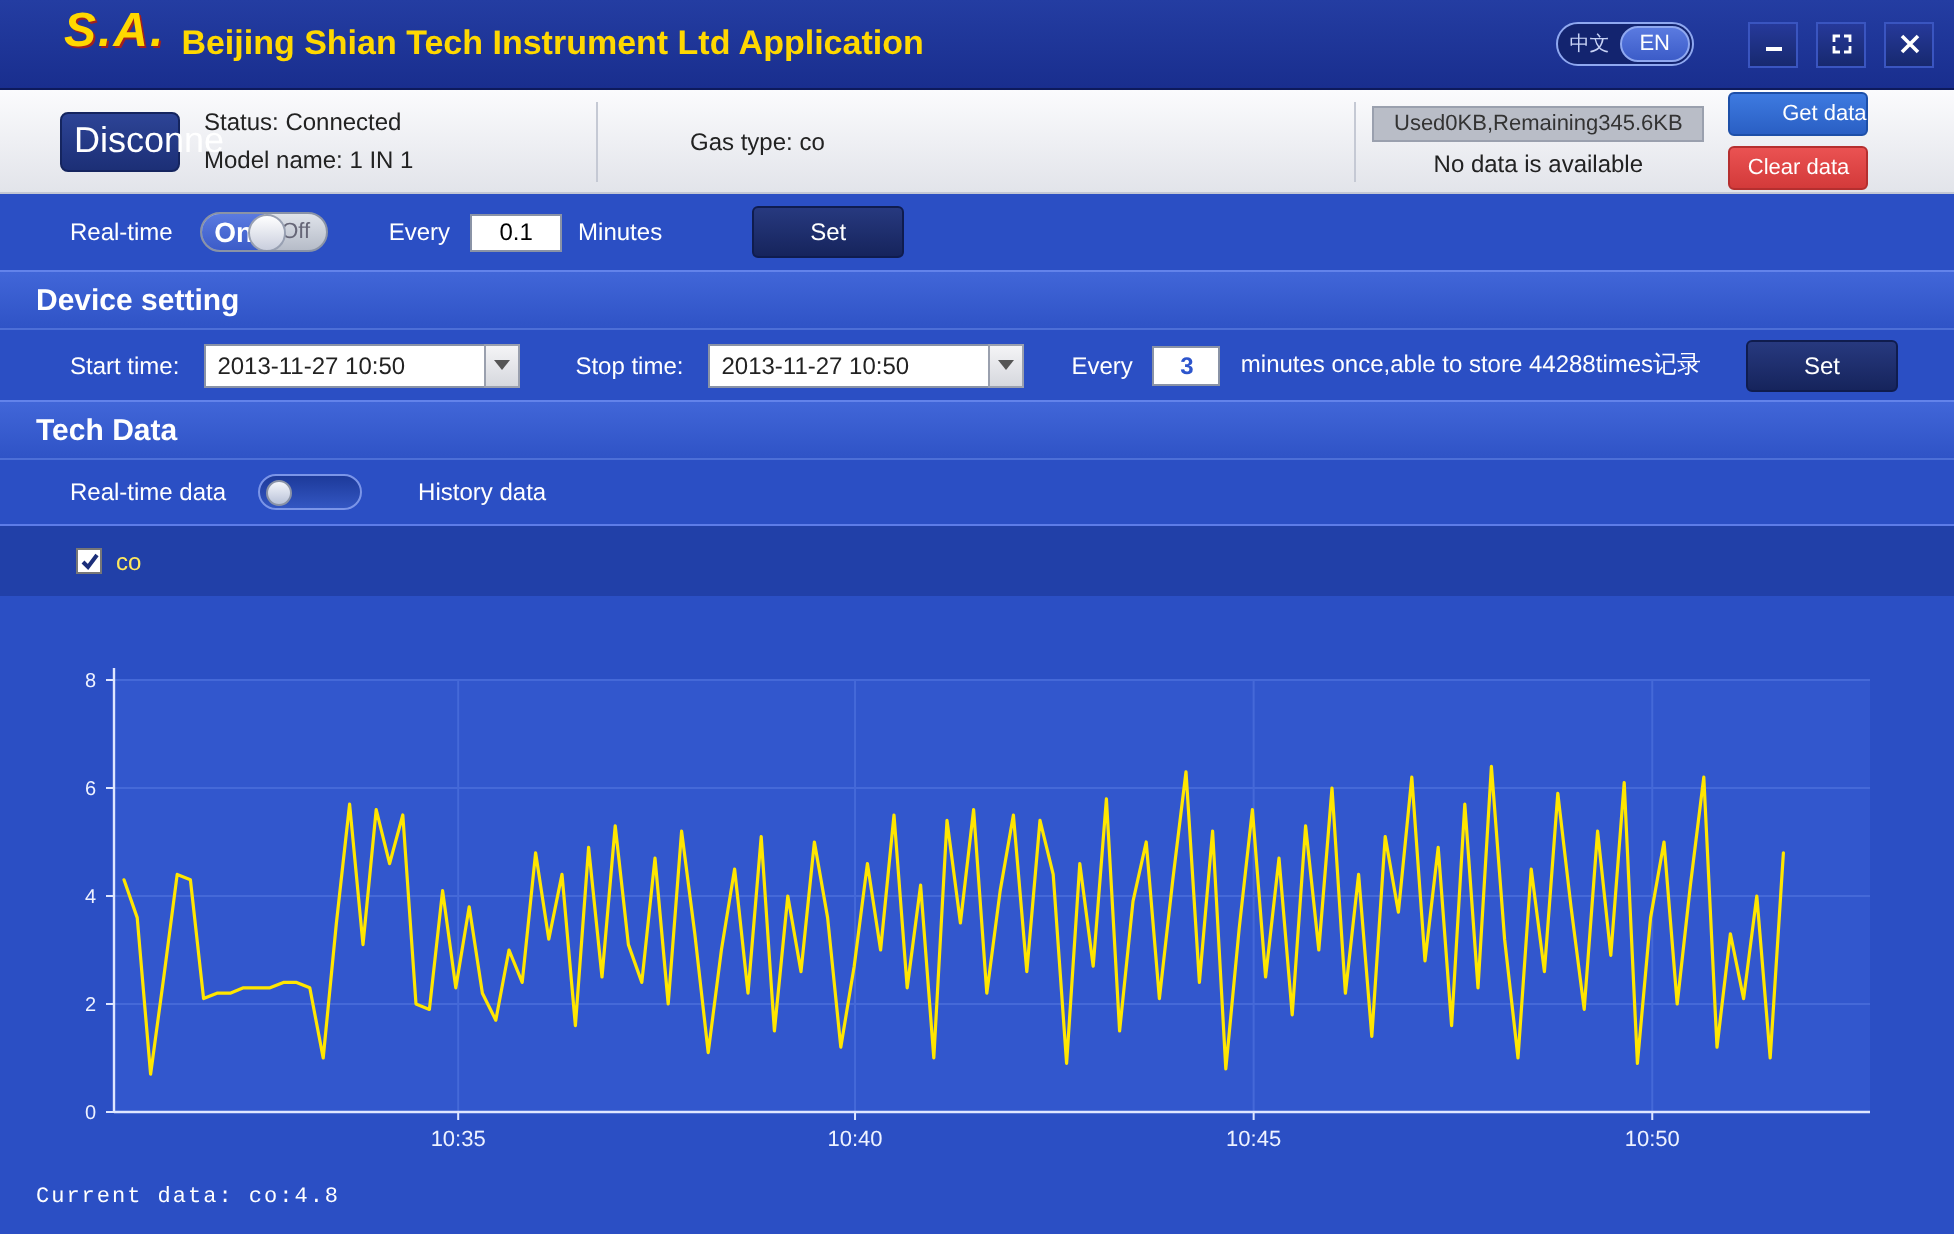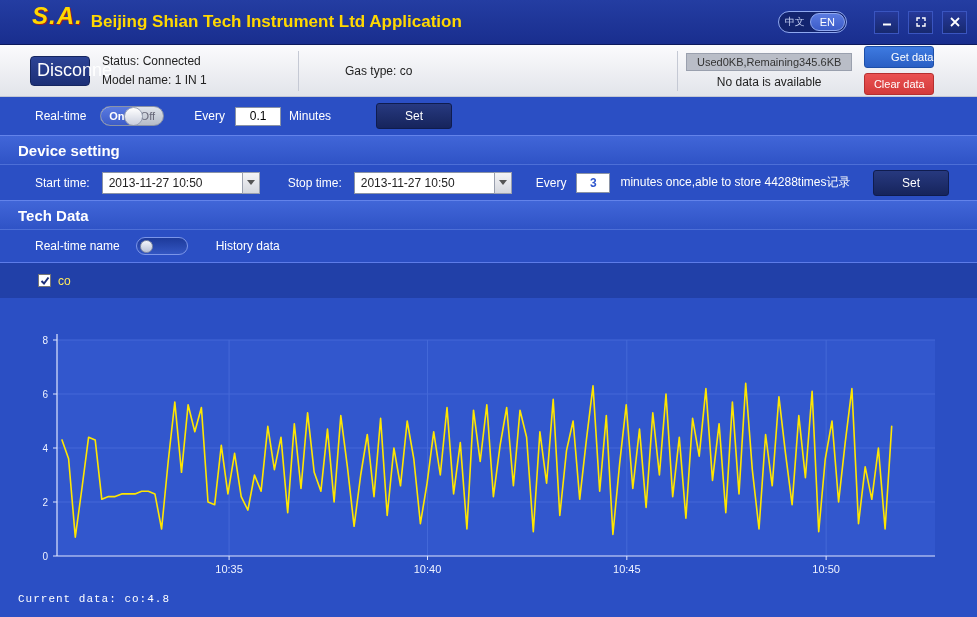--- a/index.html
+++ b/index.html
@@ -79,21 +79,21 @@
   .ml24{margin-left:24px}.ml28{margin-left:28px}.ml30{margin-left:30px}
   .ml35{margin-left:35px}.ml45{margin-left:45px}
   
   .switch {
     position:relative; width:64px; height:20px; border-radius:10px; overflow:hidden;
     display:flex; border:1px solid #8a93a6; cursor:pointer; flex:0 0 auto;
     background:linear-gradient(#dfe3ea,#b6bcc8);
   }
   .sw-on {
     flex:1; display:flex; align-items:center; justify-content:center;
-    color:#fff; font-size:11px; font-weight:bold;
+    color:#fff; font-size:14px; font-weight:bold;
     background:linear-gradient(#5a7ae0,#3c5cc8);
   }
   .sw-off { flex:1; display:flex; align-items:center; justify-content:center; color:#667; font-size:11px; }
   .sw-knob {
     position:absolute; left:23px; top:0; width:19px; height:19px; border-radius:50%;
     background:linear-gradient(#ffffff,#c9cedd); border:1px solid #98a0b2;
   }
   .interval-input {
     width:46px; height:19px; margin-left:10px; border:1px solid #8a93a6;
     font-size:12px; text-align:center; font-family:"Liberation Sans", sans-serif;
@@ -227,21 +227,21 @@
     </div>
     <span class="lbl ml24">Every</span>
     <input class="every-input" value="3" style="">
     <span class="lbl ml10">minutes once,able to store 44288times记录</span>
     <button class="btn-set dev-set">Set</button>
   </section>
 
   <div class="band">Tech Data</div>
 
   <section class="row show-row">
-    <span class="lbl ml35">Real-time name</span>
+    <span class="lbl ml35">Real-time data</span>
     <div class="slider">
       <span class="slider-knob"></span>
     </div>
     <span class="lbl ml28">History data</span>
   </section>
 
   <section class="row series-row">
     <span class="cb">
       <svg width="10" height="10" viewBox="0 0 10 10">
           <path d="M1.5 5 L4 7.5 L8.5 1.5" stroke="#1c2f7a" stroke-width="2" fill="none"></path>

